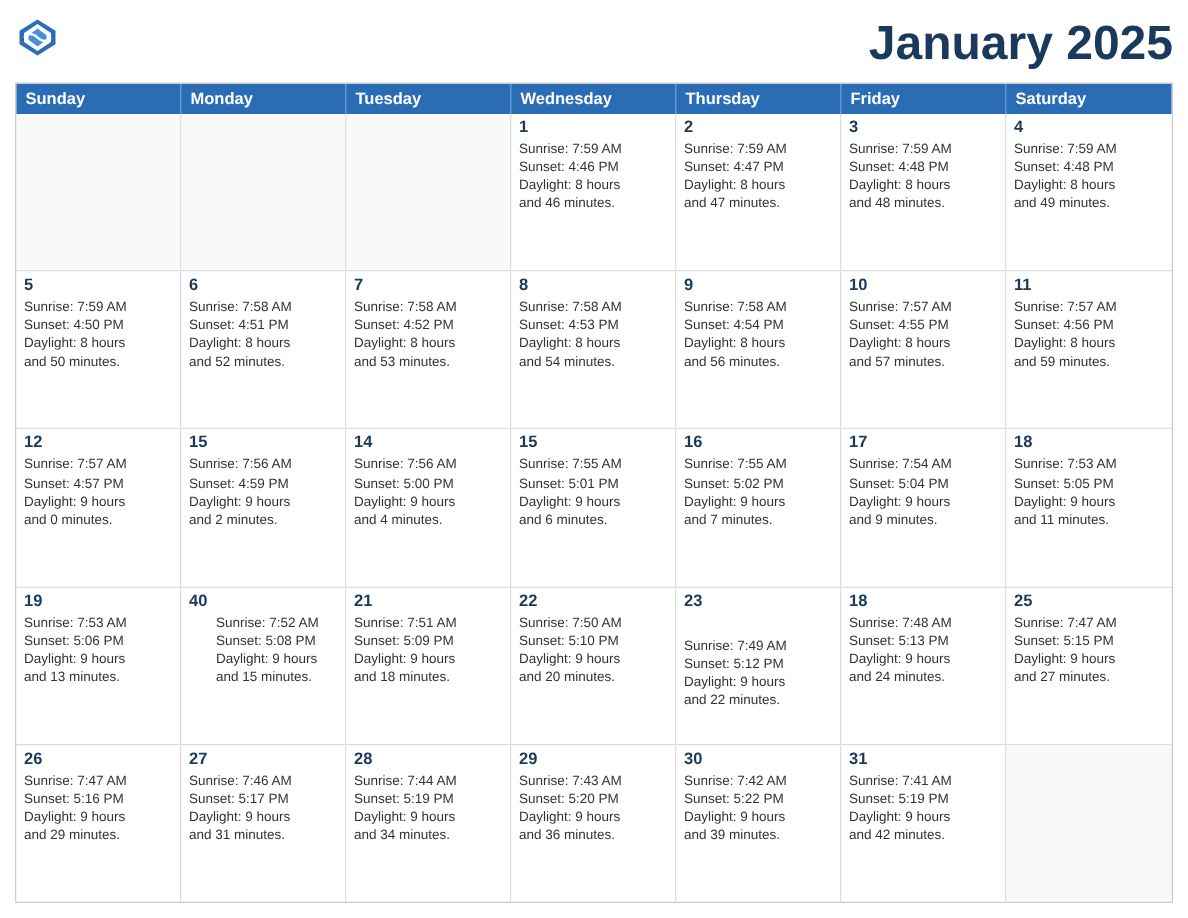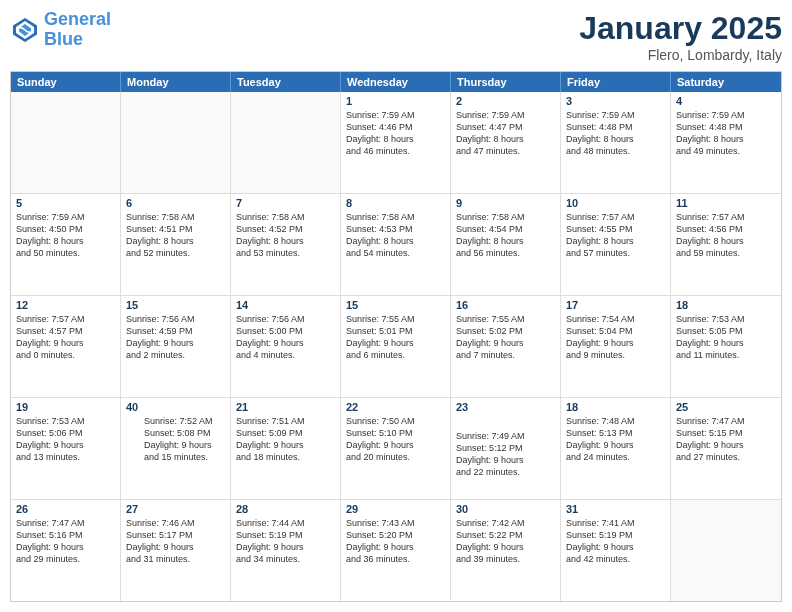--- a/index.html
+++ b/index.html
@@ -114,28 +114,23 @@
 <div class="page">
   <div class="header">
     <div class="logo">
       <svg class="logo-icon" viewBox="0 0 40 40">
         <polygon points="20,4 36,14 36,26 20,36 4,26 4,14" fill="#2a6db5"></polygon>
         <polygon points="20,8 32,16 32,24 20,32 8,24 8,16" fill="#fff"></polygon>
         <polygon points="20,12 28,18 28,22 20,28 12,22 12,18" fill="#4a90d9"></polygon>
 
         <path d="M8,20 Q14,14 20,20 Q26,26 32,20" fill="none" stroke="#fff" stroke-width="2"></path>
       </svg>
-      <div class="logo-text">
-        <div><span>General</span></div>
-        <div style="color:#4a90d9">Blue</div>
-      </div>
     </div>
     <div class="title-block">
       <div class="month-title">January 2025</div>
-      <div class="location">Flero, Lombardy, Italy</div>
     </div>
   </div>
 
   <div class="calendar">
     <div class="cal-header">
     <div class="cal-header-cell">Sunday</div>
         <div class="cal-header-cell">Monday</div>
         <div class="cal-header-cell">Tuesday</div>
         <div class="cal-header-cell">Wednesday</div>
         <div class="cal-header-cell">Thursday</div>

